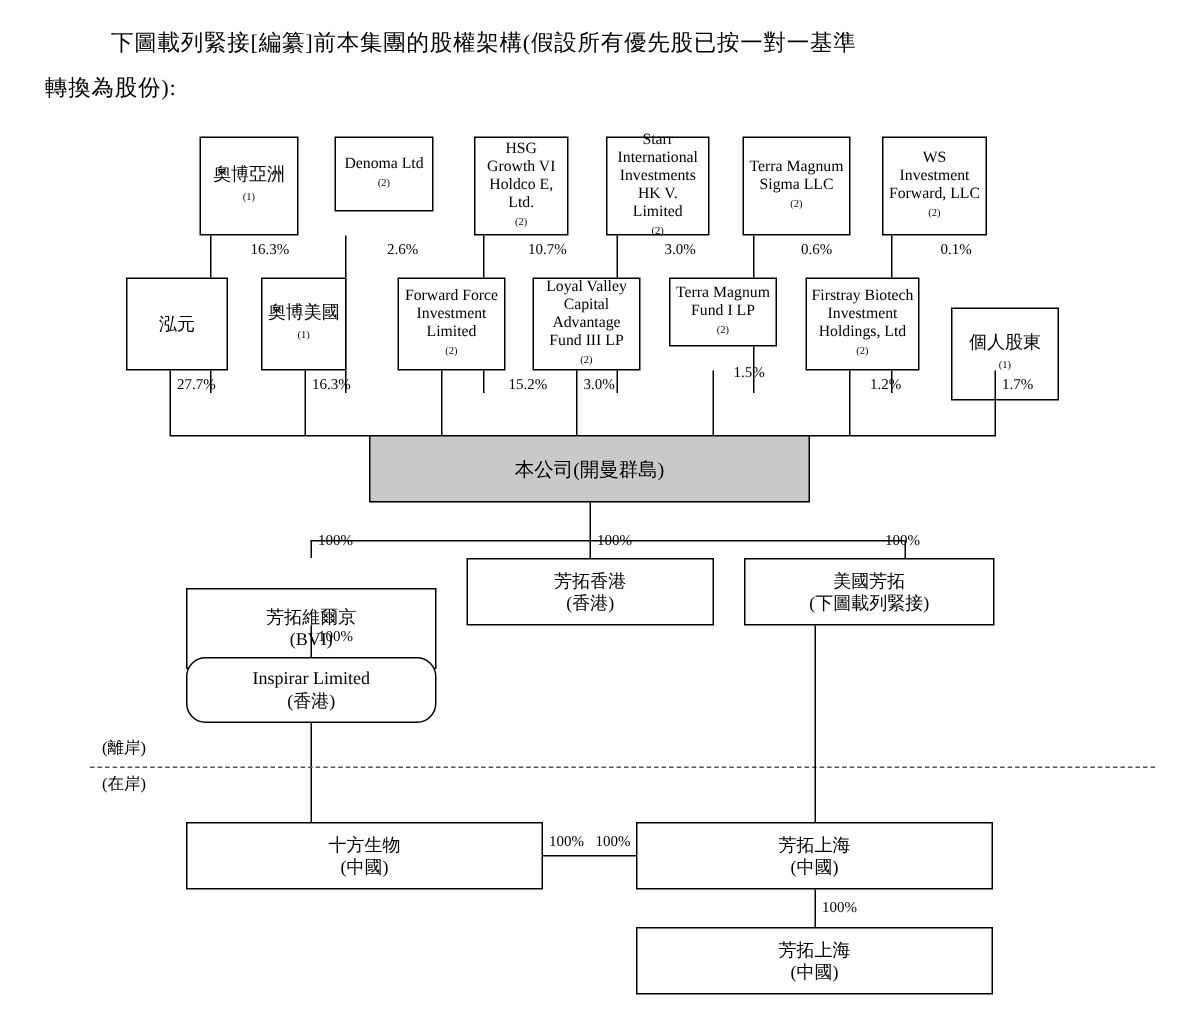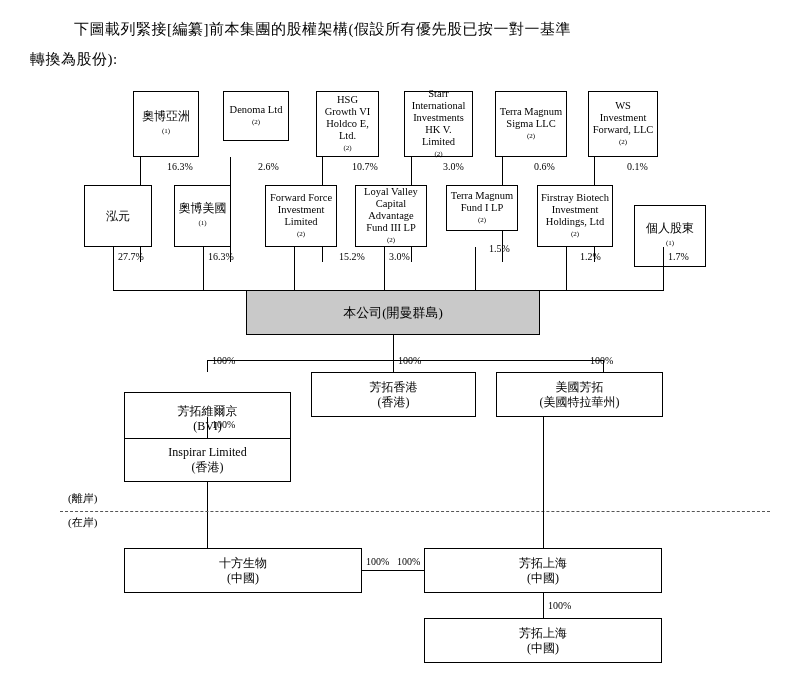--- a/index.html
+++ b/index.html
@@ -218,27 +218,27 @@
   </div>
   <div class="box cn" style="left:311px; top:372px; width:165px; height:45px;">
     <div>
         <span>芳拓香港</span>
         <span>(香港)</span>
       </div>
   </div>
   <div class="box cn" style="left:496px; top:372px; width:167px; height:45px;">
     <div>
         <span>美國芳拓</span>
-        <span>(美國特拉華州)</span>
+        <span>(下圖載列緊接)</span>
       </div>
   </div>
 
   <div class="line vline" style="left:207px; top:417px; height:21px;"></div>
   <div class="pct" style="left:212px; top:419px;">100%</div>
-  <div class="box" style="left:124px; top:438px; width:167px; height:44px;">
+  <div class="box" style="left:124px; top:438px; width:167px; height:44px;border-radius:13px;">
     <div>
         <span style="font-size:12px;line-height:15px;">Inspirar Limited</span>
         <span style="font-size:12px;line-height:15px;">(香港)</span>
       </div>
   </div>
 
   <div class="line vline" style="left:207px; top:482px; height:66px;"></div>
 
   <div class="dashed" style="left:60px; top:511px; width:710px;"></div>
   <div class="shorelabel" style="left:68px; top:491px;">(離岸)</div>

